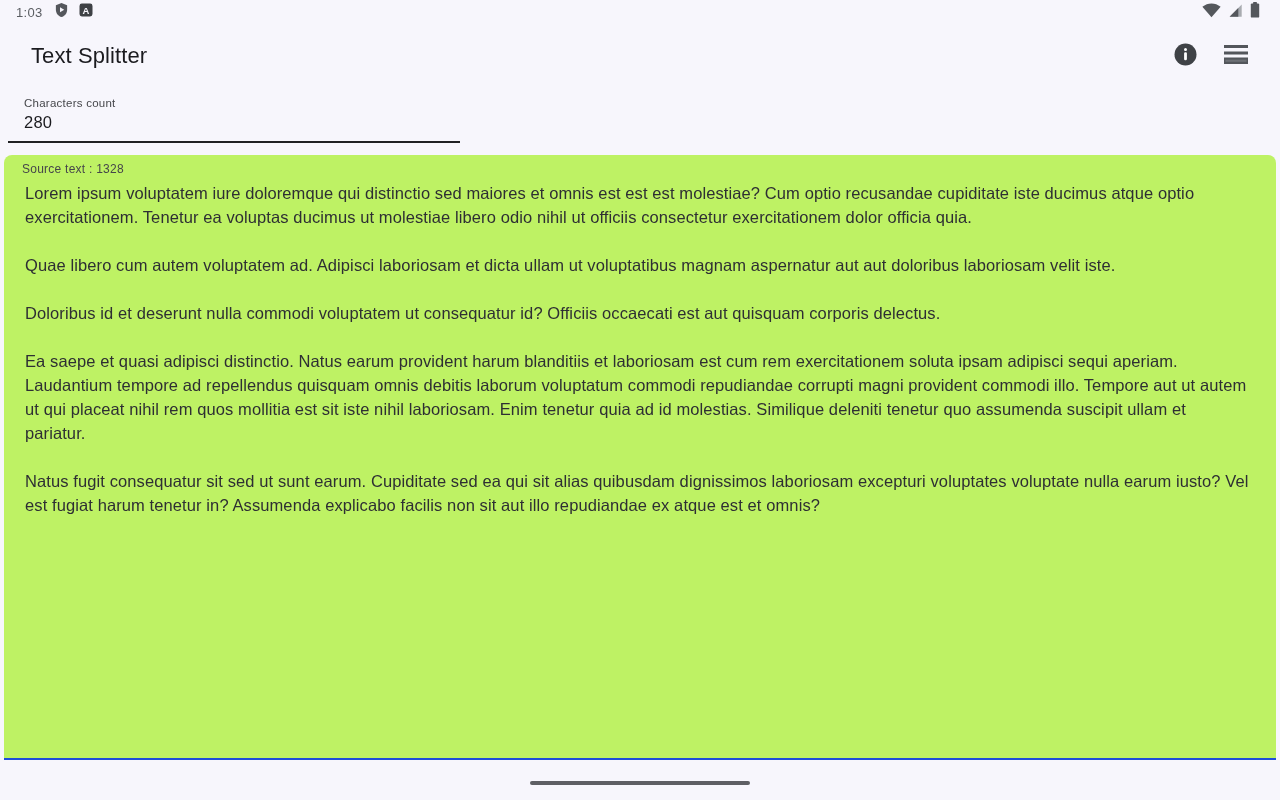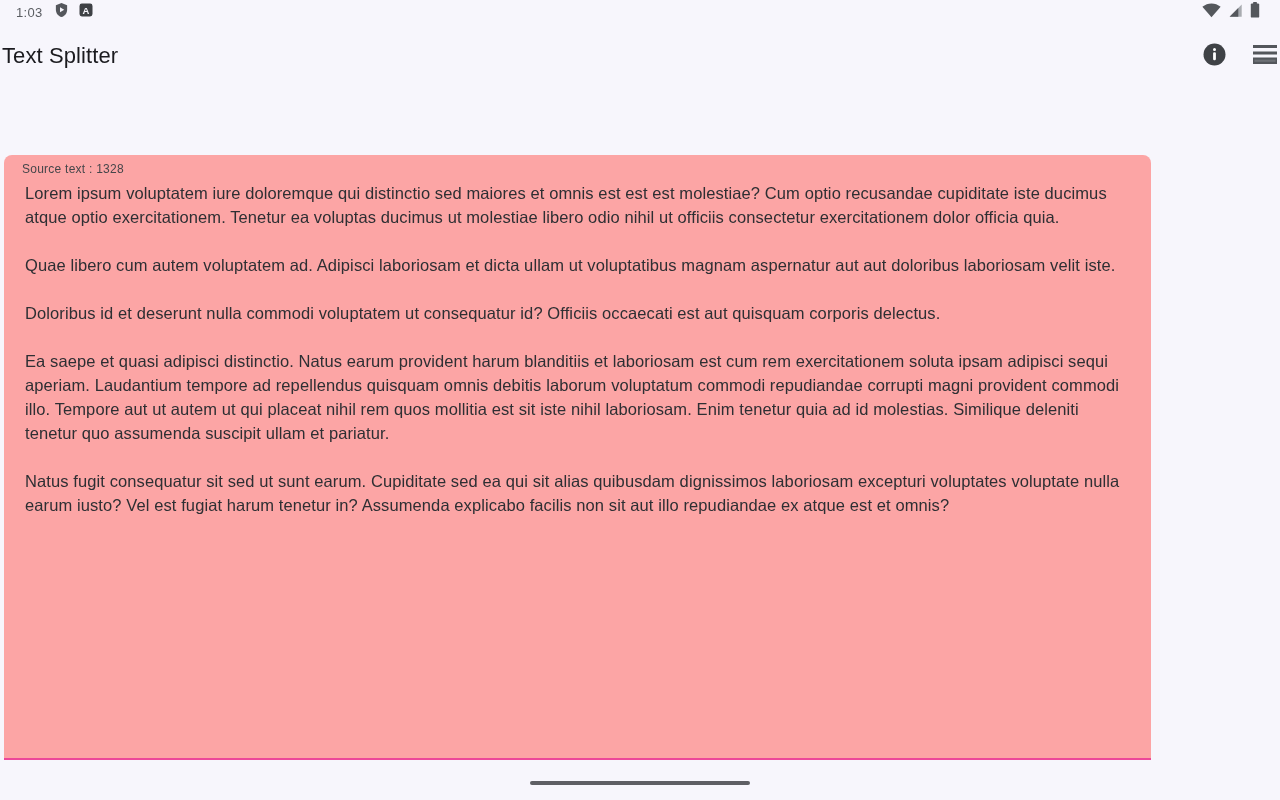--- a/index.html
+++ b/index.html
@@ -21,21 +21,21 @@
     font-size: 13px; font-weight: 500; color: #5a5d62; letter-spacing: .3px;
     margin-right: 11px; margin-top: 1px;
   }
   .status-icon { display: inline-block; margin-right: 10px; }
   .status-right { margin-left: auto; display: flex; align-items: center; gap: 7px; }
   .status-right .status-icon { margin-right: 0; }
 
   
   .app-bar {
     position: absolute; top: 24px; left: 0; width: 1280px; height: 64px;
-    display: flex; align-items: center; padding: 0 2px;
+    display: flex; align-items: center; padding: 0 31px;
   }
   .app-title { font-size: 22px; font-weight: 400; color: #1b1b1f; letter-spacing: .1px; }
   .app-actions { margin-left: auto; display: flex; align-items: center; gap: 25px; }
   .icon-btn {
     width: 26px; height: 26px; display: flex; align-items: center; justify-content: center;
     cursor: pointer;
   }
 
   
   .field-row { position: absolute; top: 88px; left: 0; width: 1280px; height: 56px; }
@@ -52,24 +52,24 @@
     position: absolute; left: 0; bottom: 0; width: 452px; height: 2px; background: #202124;
   }
   .clear-btn {
     position: absolute; left: 470px; top: 106px;
     width: 28px; height: 28px;
     display: flex; align-items: center; justify-content: center; cursor: pointer;
   }
 
   
   .source-panel {
-    position: absolute; left: 4px; top: 155px; width: 1147px; height: 605px;
-    background: #fca5a5;
+    position: absolute; left: 4px; top: 155px; width: 1272px; height: 605px;
+    background: #bef264;
     border-radius: 8px 8px 0 0;
-    border-bottom: 2px solid #ec4899;
+    border-bottom: 2px solid #1d4ed8;
     padding: 7px 18px 0 18px;
     overflow: hidden;
   }
   .panel-label {
     font-size: 12px; color: #46464a; letter-spacing: .25px; margin-bottom: 5px;
   }
   .source-body p {
     font-size: 16.5px; line-height: 24px; color: #2e2f33; letter-spacing: .1px;
     margin: 0 8px 24px 3px;
   }
@@ -140,20 +140,25 @@
           <rect x="1" y="8.5" width="24" height="3" fill="#53565b"></rect>
           <rect x="1" y="14.5" width="24" height="6.5" fill="#53565b"></rect>
           <rect x="2.4" y="16.6" width="21.2" height="2.2" fill="#6d7075"></rect>
         </svg>
       </span>
     </div>
   </div>
 </div>
 
 <div class="field-row">
+  <div class="text-field">
+    <div class="field-label">Characters count</div>
+    <div class="field-value">280</div>
+    <div class="field-underline"></div>
+  </div>
   <div class="clear-btn">
     <span>
       <svg width="20" height="20" viewBox="0 0 20 20">
         <line x1="3.5" y1="3.5" x2="16.5" y2="16.5" stroke="#1b1b1f" stroke-width="1.7"></line>
         <line x1="16.5" y1="3.5" x2="3.5" y2="16.5" stroke="#1b1b1f" stroke-width="1.7"></line>
       </svg>
     </span>
   </div>
 </div>
 

